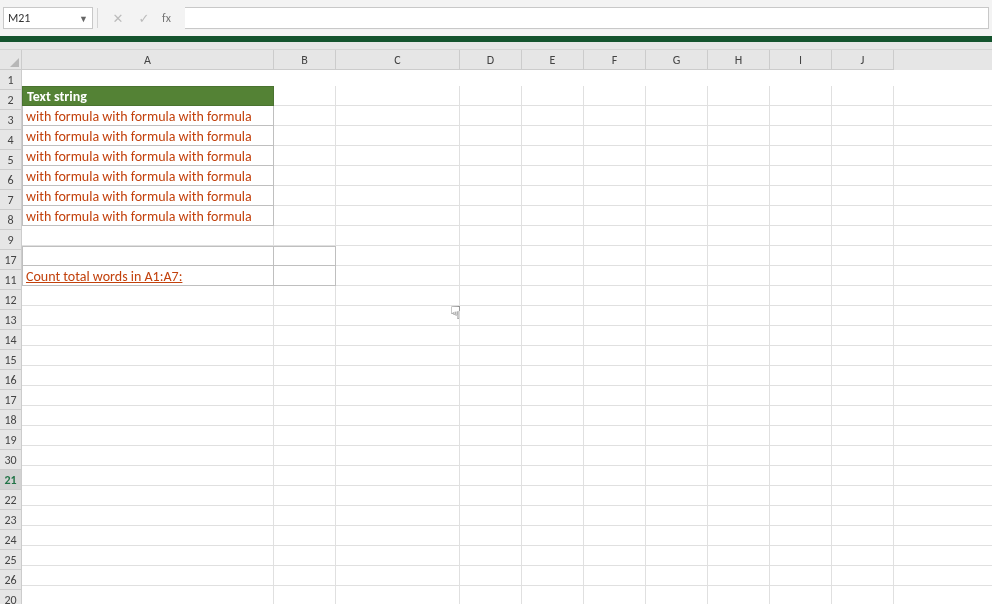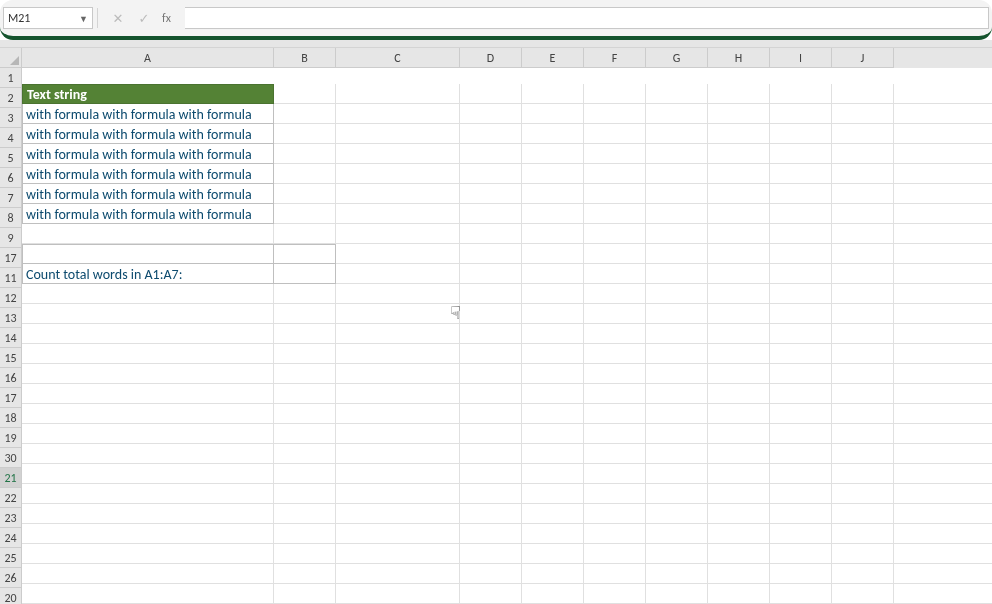--- a/index.html
+++ b/index.html
@@ -8,25 +8,24 @@
       font-size: 14px;
       background: #fff;
       overflow: hidden;
       width: 992px;
       height: 604px;
       position: relative;
     }
     .formula-bar {
       height: 28px;
       background: #f3f3f3;
-      border-bottom: 4px solid #14532d;
+      border-bottom: 6px solid #14532d;
       display: flex;
       align-items: center;
       padding: 18px 3px;
-      border-radius: 13px;
     }
     .name-box {
       width: 90px;
       height: 22px;
       background: #fff;
       border: 1px solid #c8c8c8;
       display: flex;
       align-items: center;
       padding: 0 4px;
       font-size: 12px;
@@ -109,21 +108,21 @@
       border-bottom: 1px solid #ccc;
       display: flex;
       align-items: center;
       justify-content: center;
       font-size: 12px;
       color: #444;
     }
     .row-hdr.active {
       background: #d2d2d2;
       color: #217346;
-      font-weight: 400;
+      font-weight: 700;
       text-align: center;
     }
     .grid {
       flex: 1;
       display: flex;
       flex-direction: column;
     }
     .col-headers {
       display: flex;
       height: 20px;
@@ -157,21 +156,21 @@
       border-bottom: 1px solid #e0e0e0;
       height: 20px;
     }
     .cell {
       position: absolute;
       height: 20px;
       display: flex;
       align-items: center;
       padding: 0 4px;
       font-size: 14px;
-      color: #0c4a6e;
+      color: #c2410c;
       overflow: hidden;
       white-space: nowrap;
     }
     .cell.header-cell {
       background: #548235;
       color: #fff;
       font-weight: 600;
       border: 1px solid #4a7330;
     }
     .cursor-hand {
@@ -283,21 +282,21 @@
         <div class="gridlines-h" style="top: 480px;"></div>
         <div class="gridlines-h" style="top: 500px;"></div>
         <div class="gridlines-h" style="top: 520px;"></div>
         <div class="cell header-cell" style="left: 0px; top: 0px; width: 252px;">Text string</div>
         <div class="cell" style="left: 0px; top: 20px; width: 252px;">with formula with formula with formula</div>
         <div class="cell" style="left: 0px; top: 40px; width: 252px;">with formula with formula with formula</div>
         <div class="cell" style="left: 0px; top: 60px; width: 252px;">with formula with formula with formula</div>
         <div class="cell" style="left: 0px; top: 80px; width: 252px;">with formula with formula with formula</div>
         <div class="cell" style="left: 0px; top: 100px; width: 252px;">with formula with formula with formula</div>
         <div class="cell" style="left: 0px; top: 120px; width: 252px;">with formula with formula with formula</div>
-        <div class="cell" style="left: 0px; top: 180px; width: 252px;">Count total words in A1:A7:</div>
+        <div class="cell" style="left: 0px; top: 180px; width: 252px; text-decoration: underline;">Count total words in A1:A7:</div>
         <div class="cell" style="left: 252px; top: 160px; width: 62px;"></div>
         <div class="cell" style="left: 252px; top: 180px; width: 62px;"></div>
         <div style="position: absolute; left: 0px; top: 20px; width: 252px; height: 20px; border-right: 1px solid rgb(191, 191, 191); border-bottom: 1px solid rgb(191, 191, 191); border-left: 1px solid rgb(191, 191, 191); pointer-events: none;"></div>
         <div style="position: absolute; left: 0px; top: 40px; width: 252px; height: 20px; border-right: 1px solid rgb(191, 191, 191); border-bottom: 1px solid rgb(191, 191, 191); border-left: 1px solid rgb(191, 191, 191); pointer-events: none;"></div>
         <div style="position: absolute; left: 0px; top: 60px; width: 252px; height: 20px; border-right: 1px solid rgb(191, 191, 191); border-bottom: 1px solid rgb(191, 191, 191); border-left: 1px solid rgb(191, 191, 191); pointer-events: none;"></div>
         <div style="position: absolute; left: 0px; top: 80px; width: 252px; height: 20px; border-right: 1px solid rgb(191, 191, 191); border-bottom: 1px solid rgb(191, 191, 191); border-left: 1px solid rgb(191, 191, 191); pointer-events: none;"></div>
         <div style="position: absolute; left: 0px; top: 100px; width: 252px; height: 20px; border-right: 1px solid rgb(191, 191, 191); border-bottom: 1px solid rgb(191, 191, 191); border-left: 1px solid rgb(191, 191, 191); pointer-events: none;"></div>
         <div style="position: absolute; left: 0px; top: 120px; width: 252px; height: 20px; border-right: 1px solid rgb(191, 191, 191); border-bottom: 1px solid rgb(191, 191, 191); border-left: 1px solid rgb(191, 191, 191); pointer-events: none;"></div>
         <div style="position: absolute; left: 0px; top: 160px; width: 252px; height: 20px; border-width: 1px; border-style: solid; border-color: rgb(191, 191, 191); pointer-events: none;"></div>
         <div style="position: absolute; left: 252px; top: 160px; width: 62px; height: 20px; border-right: 1px solid rgb(191, 191, 191); border-bottom: 1px solid rgb(191, 191, 191); border-top: 1px solid rgb(191, 191, 191); pointer-events: none;"></div>

